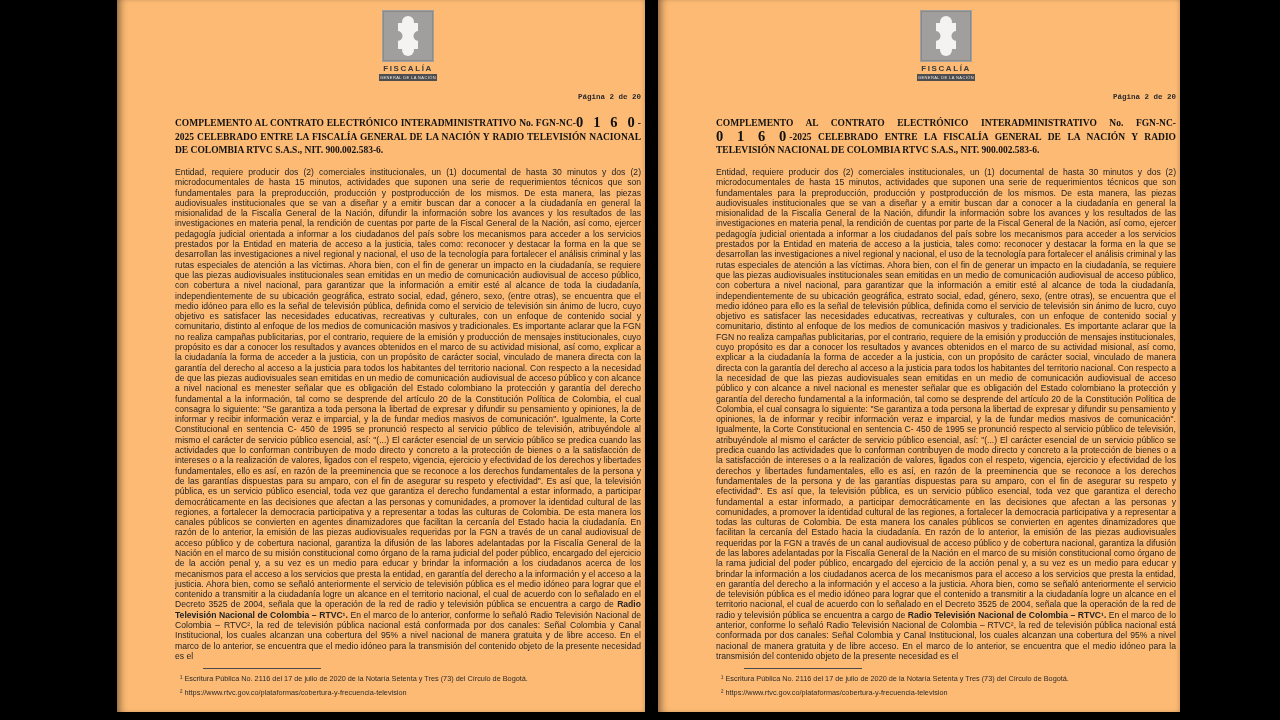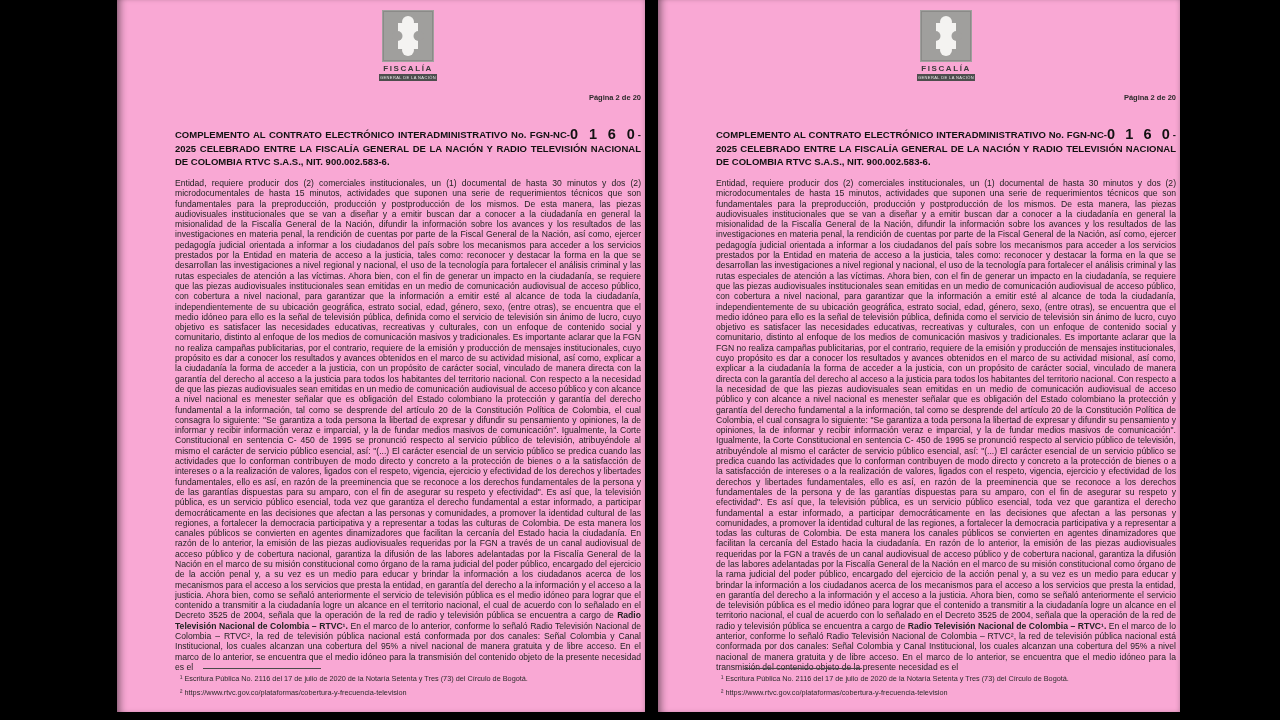--- a/index.html
+++ b/index.html
@@ -2,43 +2,43 @@
 <html><head>
 <meta charset="utf-8">
 <style>
   html,body{margin:0;padding:0;}
   body{
     width:1280px;height:720px;position:relative;
     background:#000;overflow:hidden;
     font-family:"Liberation Sans","DejaVu Sans",sans-serif;
   }
   .page{
-    position:absolute;top:0;height:712px;background:#f9a8d4;
+    position:absolute;top:0;height:712px;background:#fdba74;
     box-shadow:inset 7px 0 8px -5px rgba(0,0,0,0.55), inset -3px 0 5px -3px rgba(0,0,0,0.25);
     color:#1e1e1e;
   }
   .page-left{left:117px;width:528px;}
   .page-right{left:658px;width:522px;}
   .content{padding:0 4px 0 58px;position:relative;height:712px;box-sizing:border-box;}
   .logo-block{width:58px;margin:10px auto 0 auto;text-align:center;}
   .logo-square{display:block;margin:0 auto;}
   .logo-word{
     font-size:8px;font-weight:bold;letter-spacing:1.6px;color:#3a3a3a;
     margin-top:2px;white-space:nowrap;
   }
   .logo-bar{
     margin-top:1px;height:7px;background:#4d4d4d;color:#e8e8e8;
     font-size:4px;line-height:7px;letter-spacing:0.4px;overflow:hidden;white-space:nowrap;
   }
   .page-label{
-    text-align:right;font-size:7.5px;font-weight:bold;color:#2a2a2a;margin-top:12px;
+    text-align:right;font-size:7.5px;font-weight:bold;color:#2a2a2a;margin-top:12px;font-family:Liberation Mono, monospace;
   }
   .doc-title{
-    margin-top:26px;font-size:9.5px;font-weight:bold;line-height:13.5px;
-    text-align:justify;color:#111;
+    margin-top:16px;font-size:9.5px;font-weight:bold;line-height:13.5px;
+    text-align:justify;color:#111;font-family:Liberation Serif, serif;
   }
   .stamp{
     font-size:14.5px;letter-spacing:3px;font-weight:bold;color:#111;
     line-height:10px;vertical-align:-1px;white-space:nowrap;
   }
   .doc-body{
     margin-top:9px;font-size:8.6px;line-height:10.3px;
     text-align:justify;color:#232323;max-height:502px;overflow:hidden;
   }
   .footnotes{

